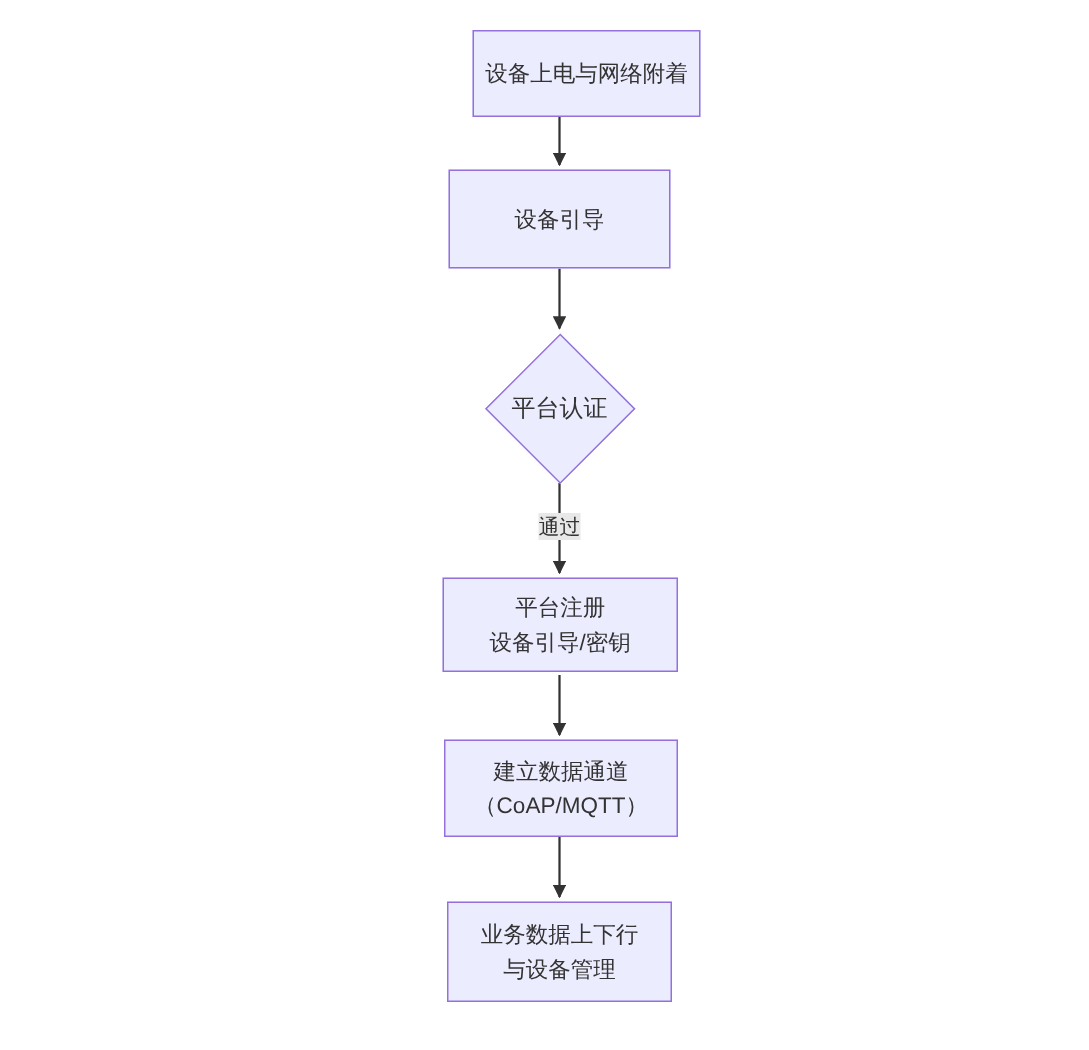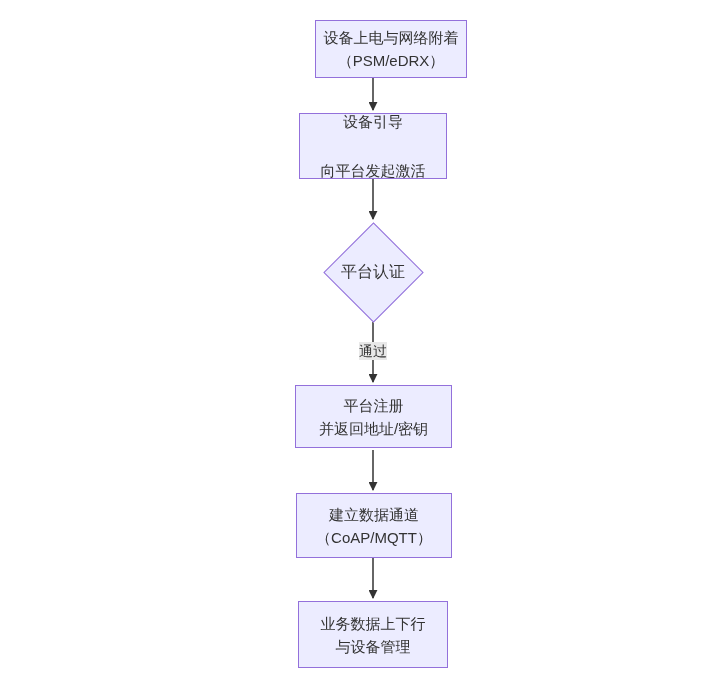--- a/index.html
+++ b/index.html
@@ -76,36 +76,34 @@
     </defs>
     <line x1="373" y1="78" x2="373" y2="110" stroke="#333333" stroke-width="1.5" marker-end="url(#arrowhead)"></line>
     <line x1="373" y1="179" x2="373" y2="219" stroke="#333333" stroke-width="1.5" marker-end="url(#arrowhead)"></line>
     <line x1="373" y1="322" x2="373" y2="382" stroke="#333333" stroke-width="1.5" marker-end="url(#arrowhead)"></line>
     <line x1="373" y1="450" x2="373" y2="490" stroke="#333333" stroke-width="1.5" marker-end="url(#arrowhead)"></line>
     <line x1="373" y1="558" x2="373" y2="598" stroke="#333333" stroke-width="1.5" marker-end="url(#arrowhead)"></line>
   </svg>
 
   <div class="node" style="left:296px; top:20px; width:152px; height:58px;margin-left:19px;">
     <span class="node-line">设备上电与网络附着</span>
-    <span class="node-line">（PSM/eDRX）</span>
   </div>
 
   <div class="node" style="left:299px; top:113px; width:148px; height:66px;gap:26px;">
     <span class="node-line">设备引导</span>
-    <span class="node-line">向平台发起激活</span>
   </div>
 
   <div class="diamond" style="left:323px; top:222px; width:100px; height:100px;">
     <div class="diamond-shape"></div>
     <div class="diamond-label">平台认证</div>
   </div>
 
   <div class="node" style="left:295px; top:385px; width:157px; height:63px;">
     <span class="node-line">平台注册</span>
-    <span class="node-line">并返回地址/密钥</span>
+    <span class="node-line">设备引导/密钥</span>
   </div>
 
   <div class="node" style="left:298px; top:601px; width:150px; height:67px;">
     <span class="node-line">业务数据上下行</span>
     <span class="node-line">与设备管理</span>
   </div>
 
   <div class="node" style="left:296px; top:493px; width:156px; height:65px;">
     <span class="node-line">建立数据通道</span>
     <span class="node-line">（CoAP/MQTT）</span>

